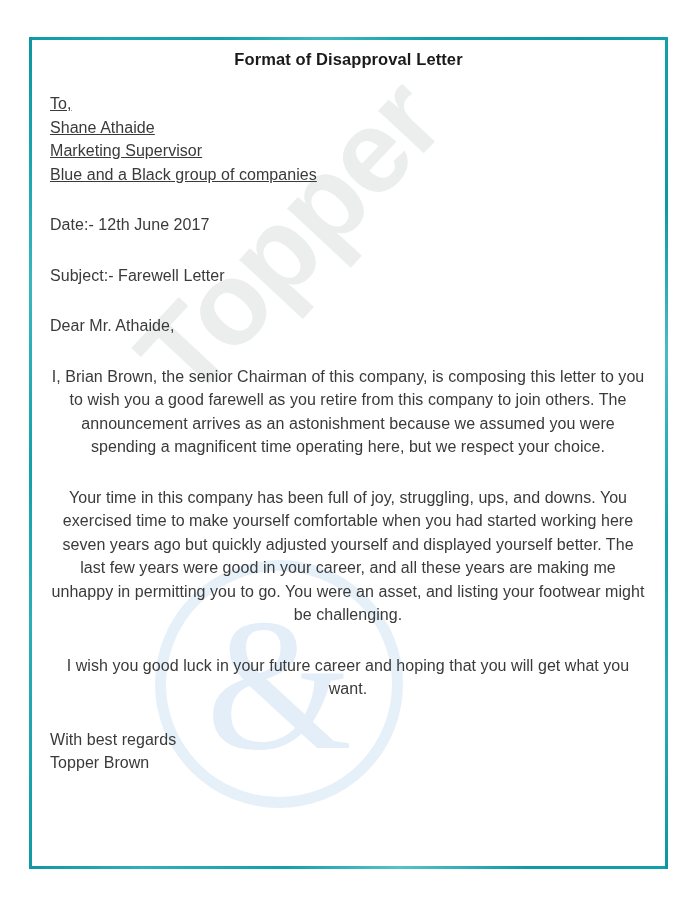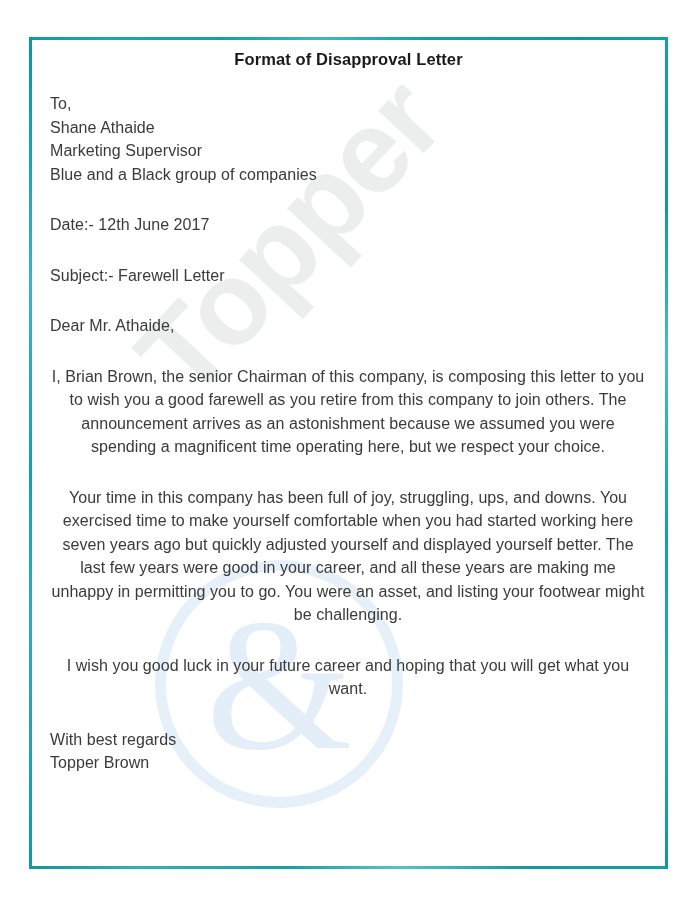--- a/index.html
+++ b/index.html
@@ -112,21 +112,21 @@
   .letter-body {
     position: absolute;
     left: 50px;
     top: 92px;
     width: 596px;
     font-size: 16px;
     line-height: 23.5px;
     color: #3a3a3a;
     letter-spacing: 0.05px;
   }
-  .addr-line { white-space: nowrap; }
+  .addr-line { white-space: nowrap; text-decoration: underline; }
   .blk { margin-top: 27px; }
   .para { text-align: center; }
 </style>
 </head>
 <body>
 
 <div id="page">
 
   <div class="wm-layer">
     <div class="wm-logo"></div>

